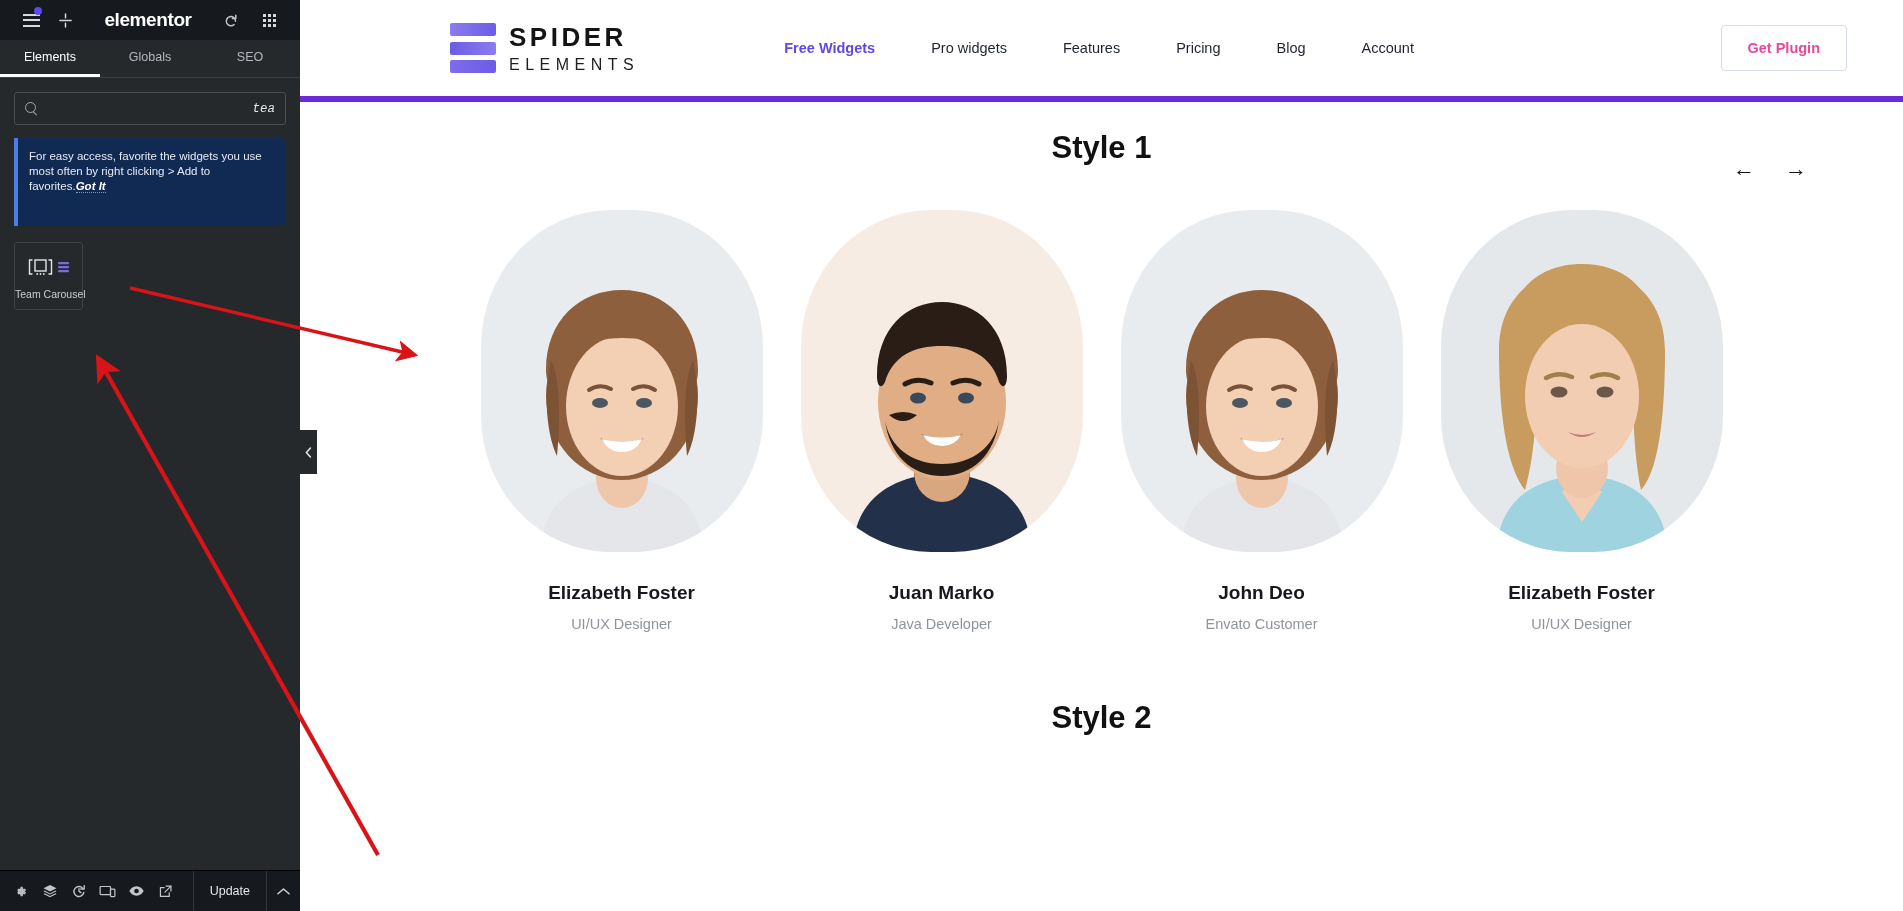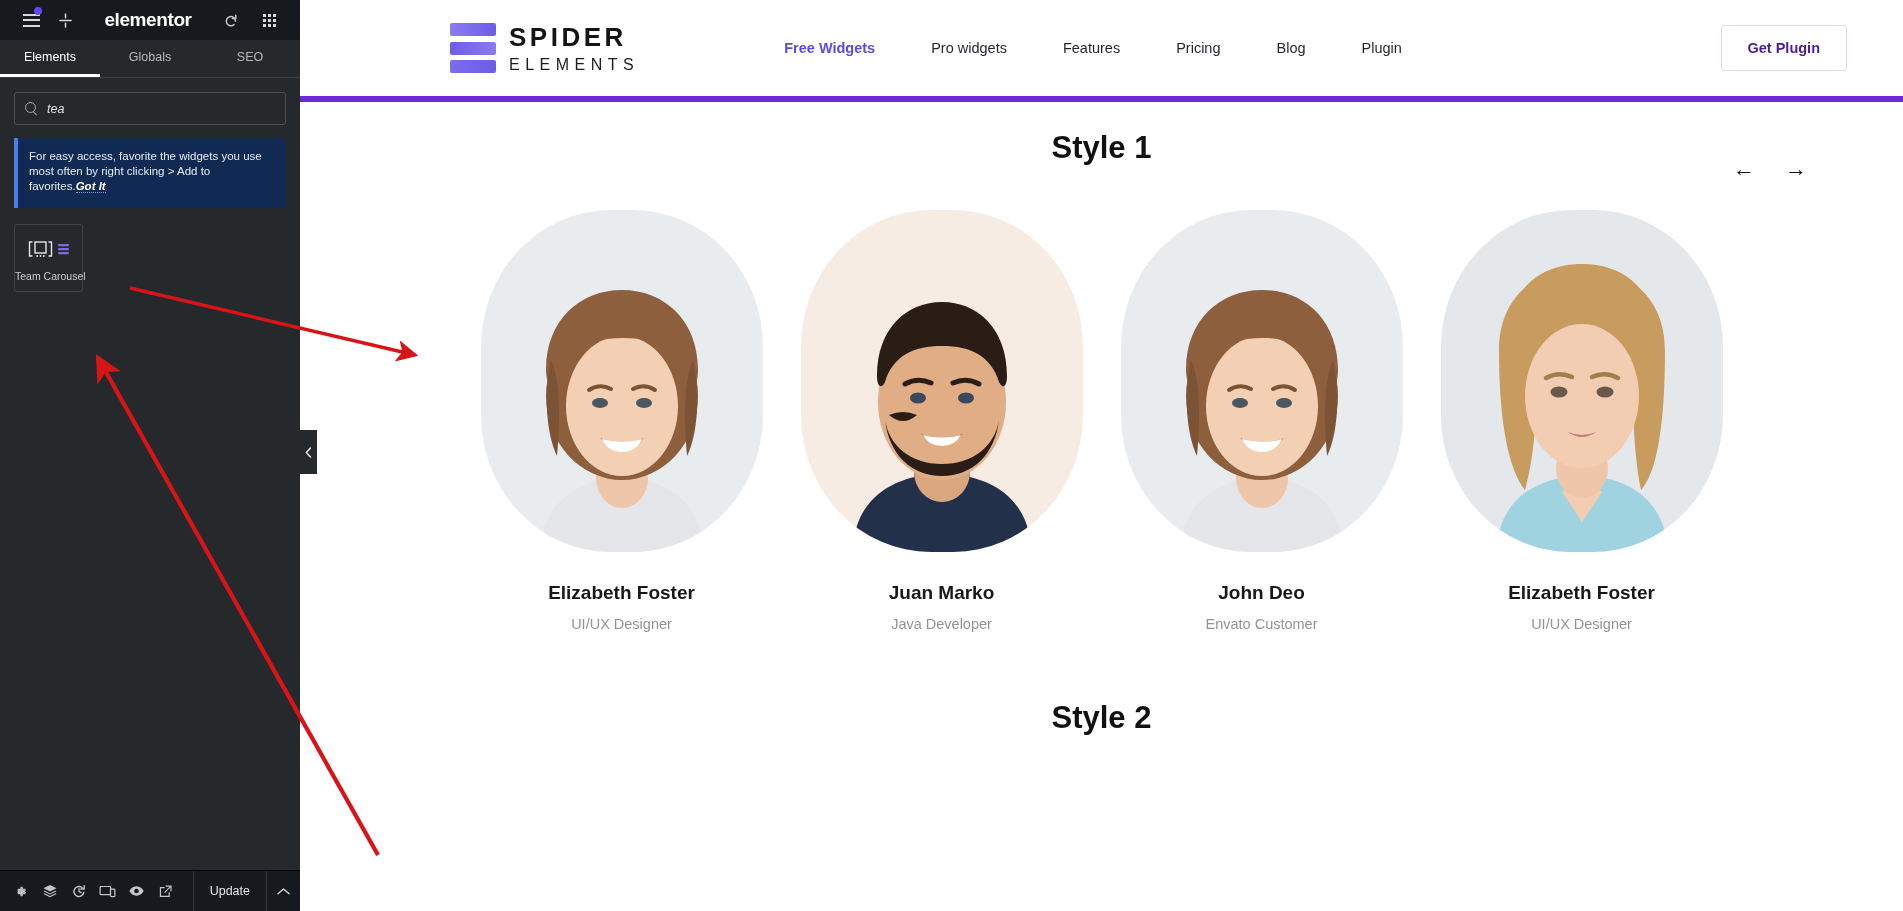--- a/index.html
+++ b/index.html
@@ -73,28 +73,29 @@
     width: 9px; height: 9px; border: 1.4px solid #a5a9ae; border-radius: 50%;
   }
   .search-ico::after {
     content: ""; position: absolute; left: 8px; top: 8.5px;
     width: 5px; height: 1.4px; background: #a5a9ae; transform: rotate(45deg);
     transform-origin: left center;
   }
   .search-input {
     flex: 1; background: transparent; border: 0; outline: none;
     color: #e3e5e7; font-size: 12.5px; font-style: italic;
-    font-family: Liberation Sans, sans-serif;
+    font-family: Liberation Mono, monospace;
+    text-align: right;
   }
 
   .notice {
     margin-top: 13px;
     background: #102a54;
     border-left: 4px solid #4a7fe8;
-    padding: 11px 12px 13px 11px;
+    padding: 11px 12px 31px 11px;
   }
   .notice p {
     color: #e6eaf0; font-size: 11.5px; line-height: 1.32;
   }
   .got-it {
     color: #ffffff; font-weight: bold; font-style: italic;
     border-bottom: 1px dotted #6f9ae8; cursor: pointer;
   }
 
   .widget-grid { margin-top: 16px; display: flex; flex-wrap: wrap; gap: 8px; }
@@ -161,21 +162,21 @@
   .logo-bot { font-size: 16px; letter-spacing: 5.5px; color: #1d1d1d; margin-top: 7px; }
 
   .site-nav { display: flex; align-items: center; gap: 6px; margin-left: 120px; }
   .nav-link {
     font-size: 14.5px; color: #1f2430; padding: 0 25px; cursor: pointer; white-space: nowrap;
   }
   .nav-link.active { color: #5d4ae0; font-weight: bold; }
   .get-plugin {
     margin-left: auto;
     border: 1px solid #d6dced; border-radius: 4px;
-    padding: 14px 26px; color: #4c1d95; font-weight: bold; font-size: 14.5px;
+    padding: 14px 26px; color: #ec4899; font-weight: bold; font-size: 14.5px;
     cursor: pointer; background: #fff;
   }
 
   .style-block { position: relative; }
   .style-title {
     text-align: center; font-size: 31px; font-weight: bold; color: #111;
     margin-top: 28px;
   }
   .carousel-arrows {
     position: absolute; right: 96px; top: 28px;
@@ -368,21 +369,21 @@
           <span class="logo-bot">ELEMENTS</span>
         </div>
       </div>
 
       <nav class="site-nav">
         <span class="nav-link active">Free Widgets</span>
         <span class="nav-link">Pro widgets</span>
         <span class="nav-link">Features</span>
         <span class="nav-link">Pricing</span>
         <span class="nav-link">Blog</span>
-        <span class="nav-link">Plugin</span>
+        <span class="nav-link">Account</span>
       </nav>
 
       <div class="get-plugin">Get Plugin</div>
     </div>
 
     <div class="style-block">
       <div class="style-title">Style 1</div>
       <div class="carousel-arrows">
         <span class="c-arrow">←</span>
         <span class="c-arrow">→</span>

